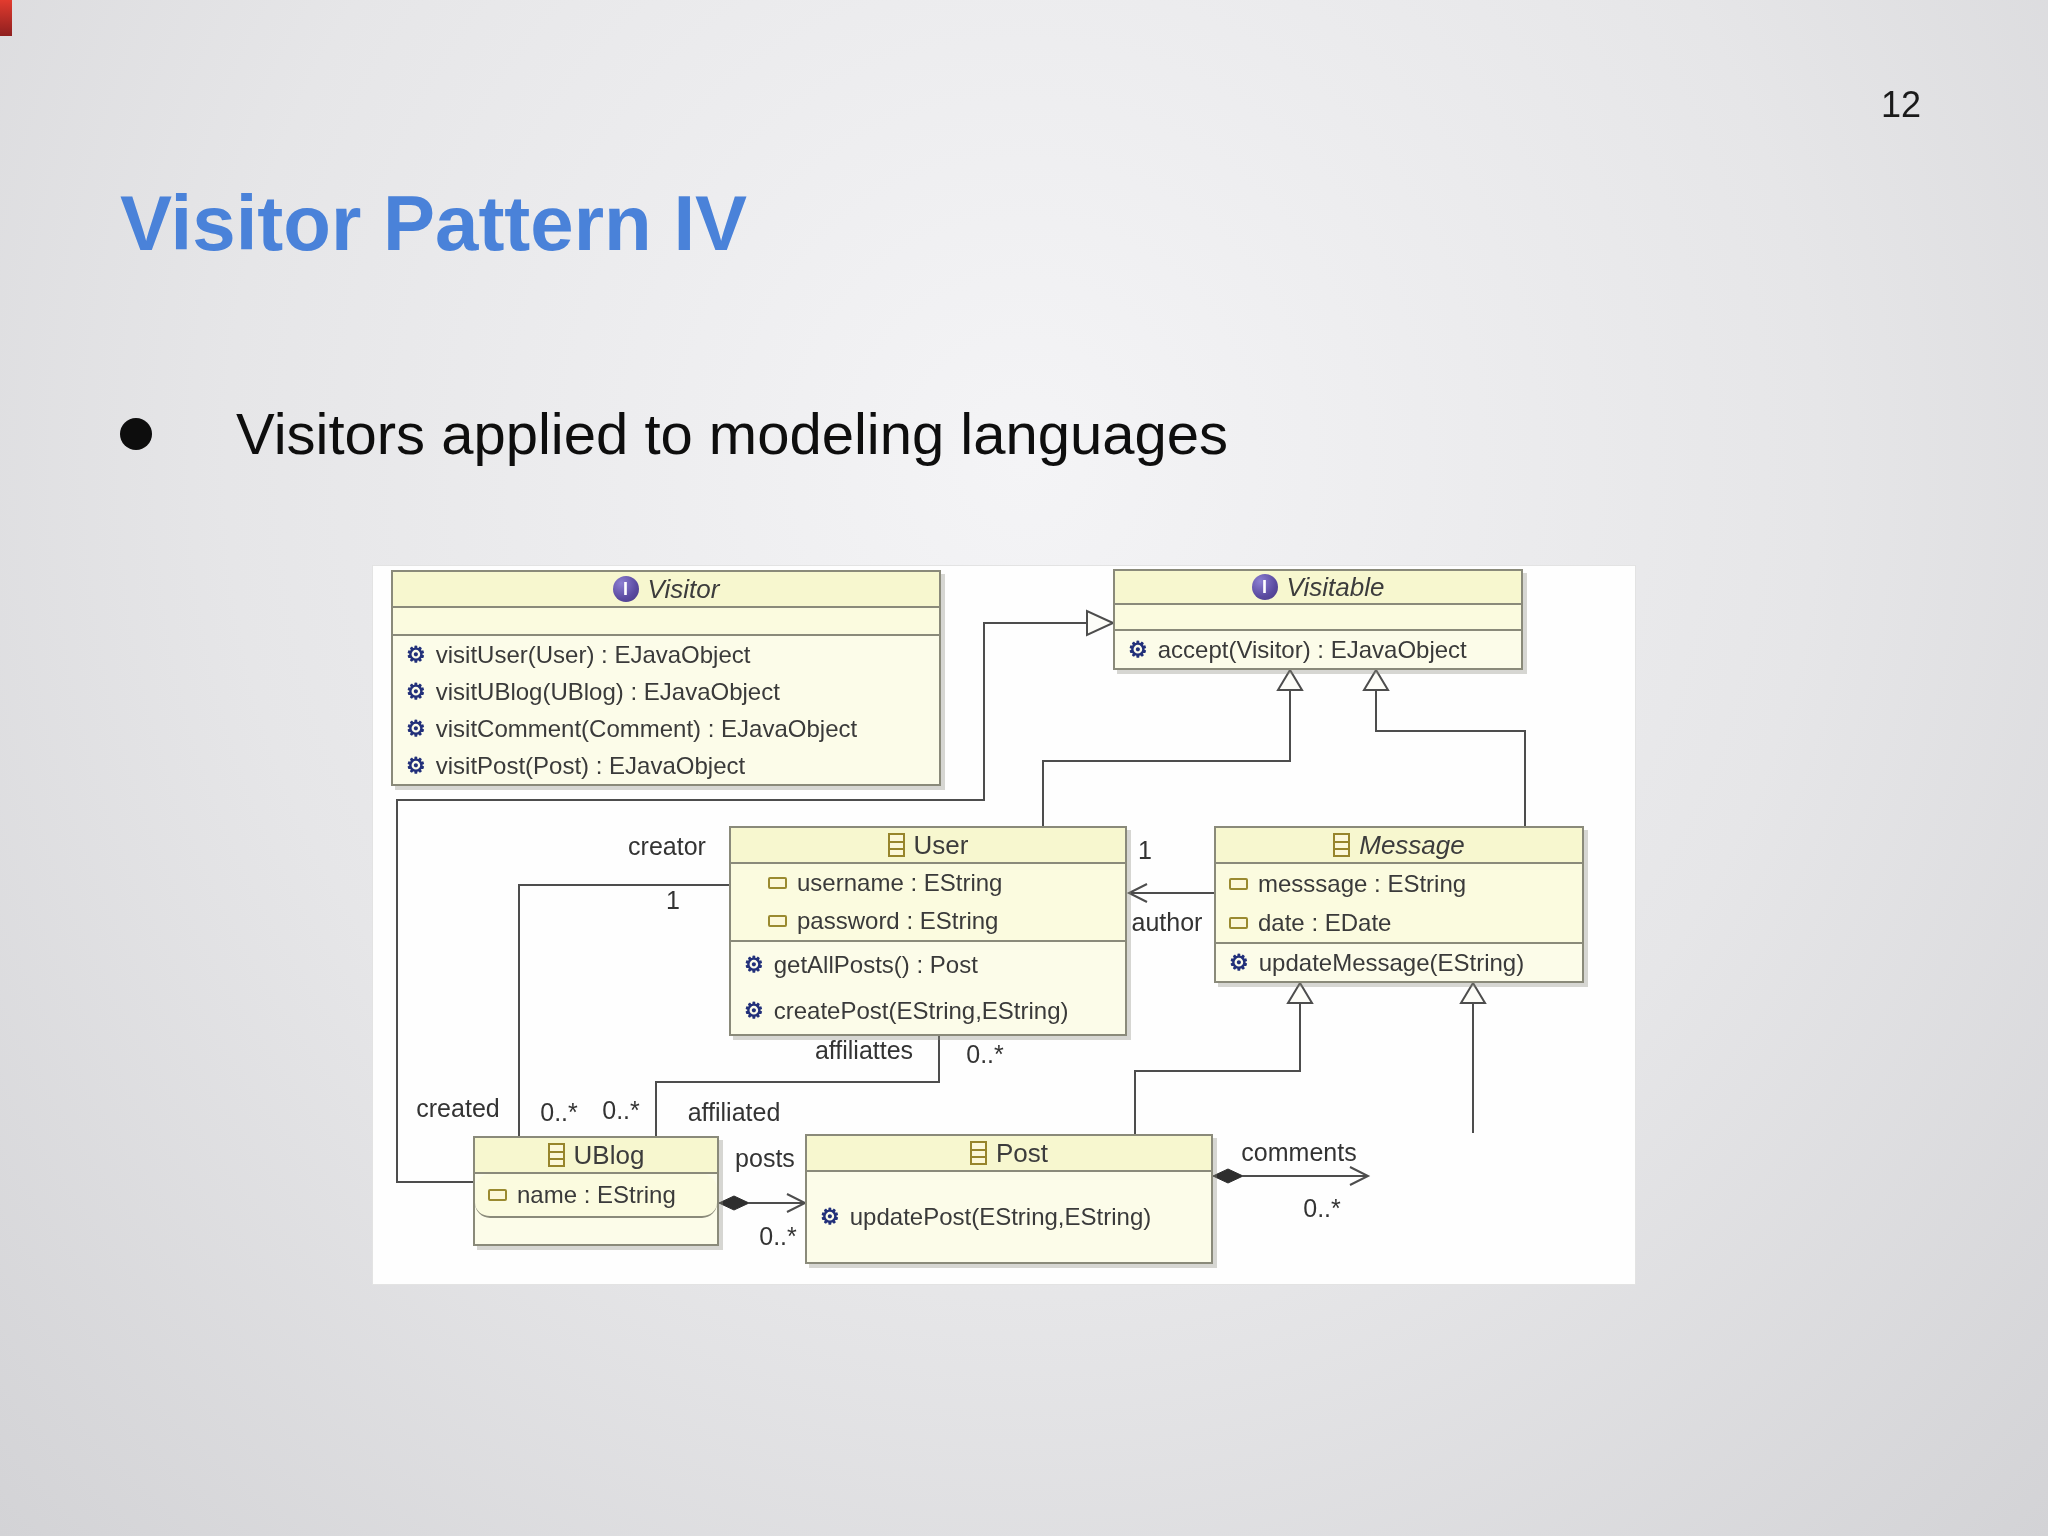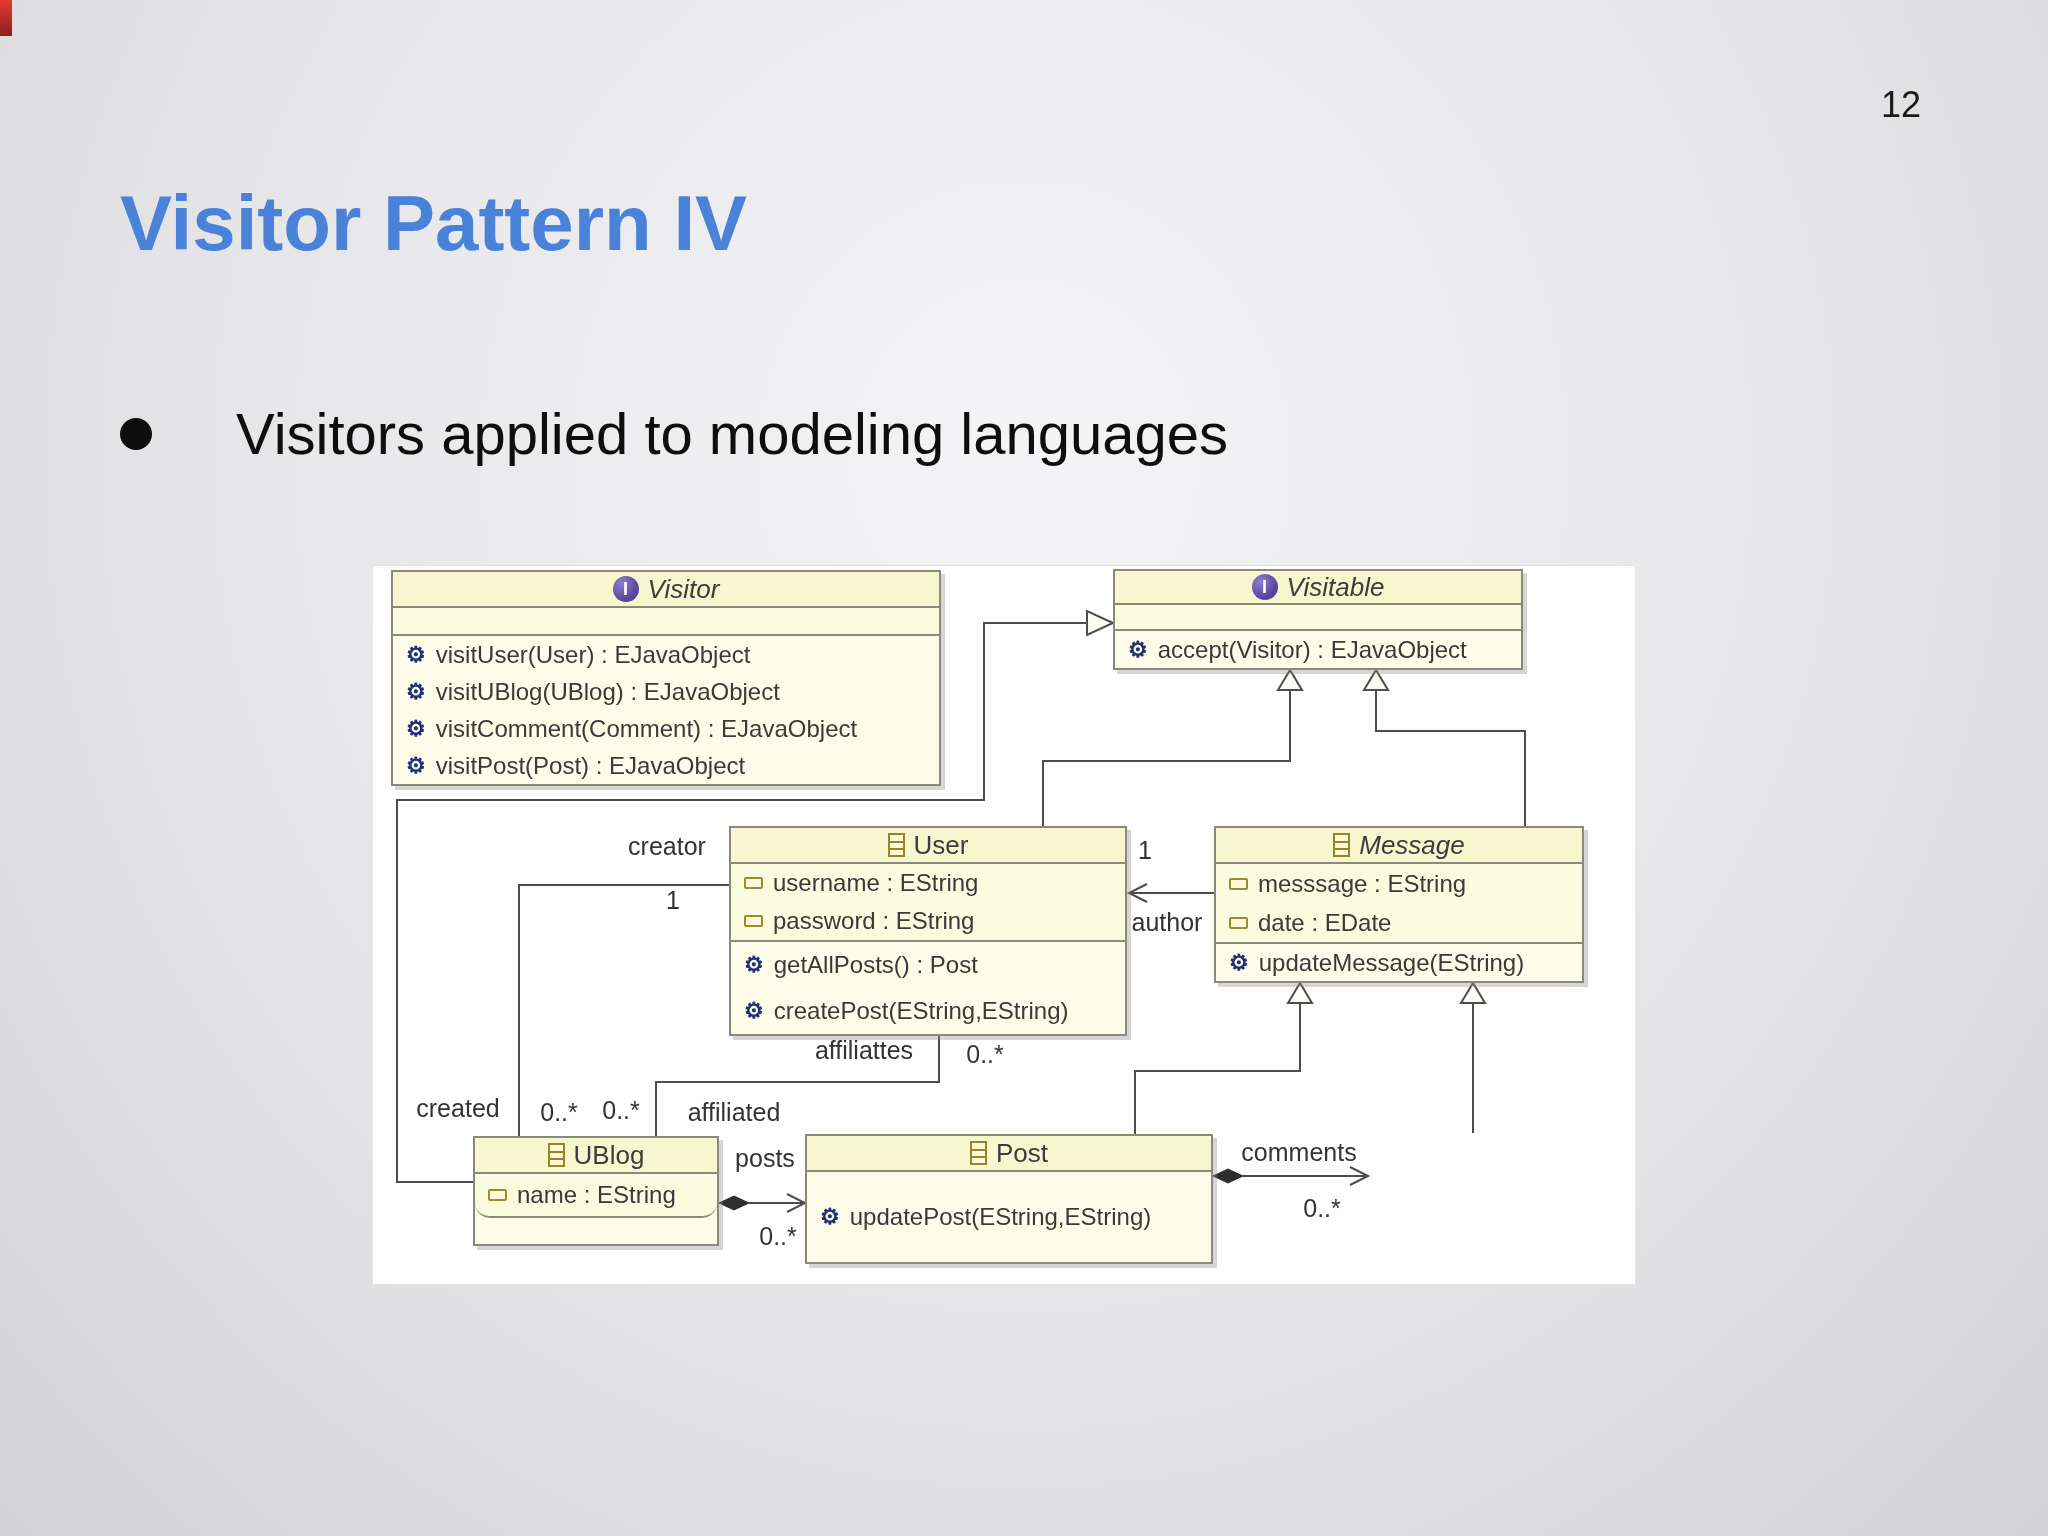--- a/index.html
+++ b/index.html
@@ -133,21 +133,21 @@
           <span>accept(Visitor) : EJavaObject</span>
         </div>
     </div>
   </div>
 
   <div class="uml-box" style="left:356px;top:260px;width:398px;height:210px;">
     <div class="uml-header" style="height:34px;">
       <span class="icon-class"></span>
       <span class="uml-name">User</span>
     </div>
-    <div class="uml-attrs" style="height:76px;">
+    <div class="uml-attrs" style="height:76px;padding-left:24px;">
       <div class="uml-row">
           <span class="icon-attr"></span>
           <span>username : EString</span>
         </div>
       <div class="uml-row">
           <span class="icon-attr"></span>
           <span>password : EString</span>
         </div>
     </div>
     <div class="uml-ops">

